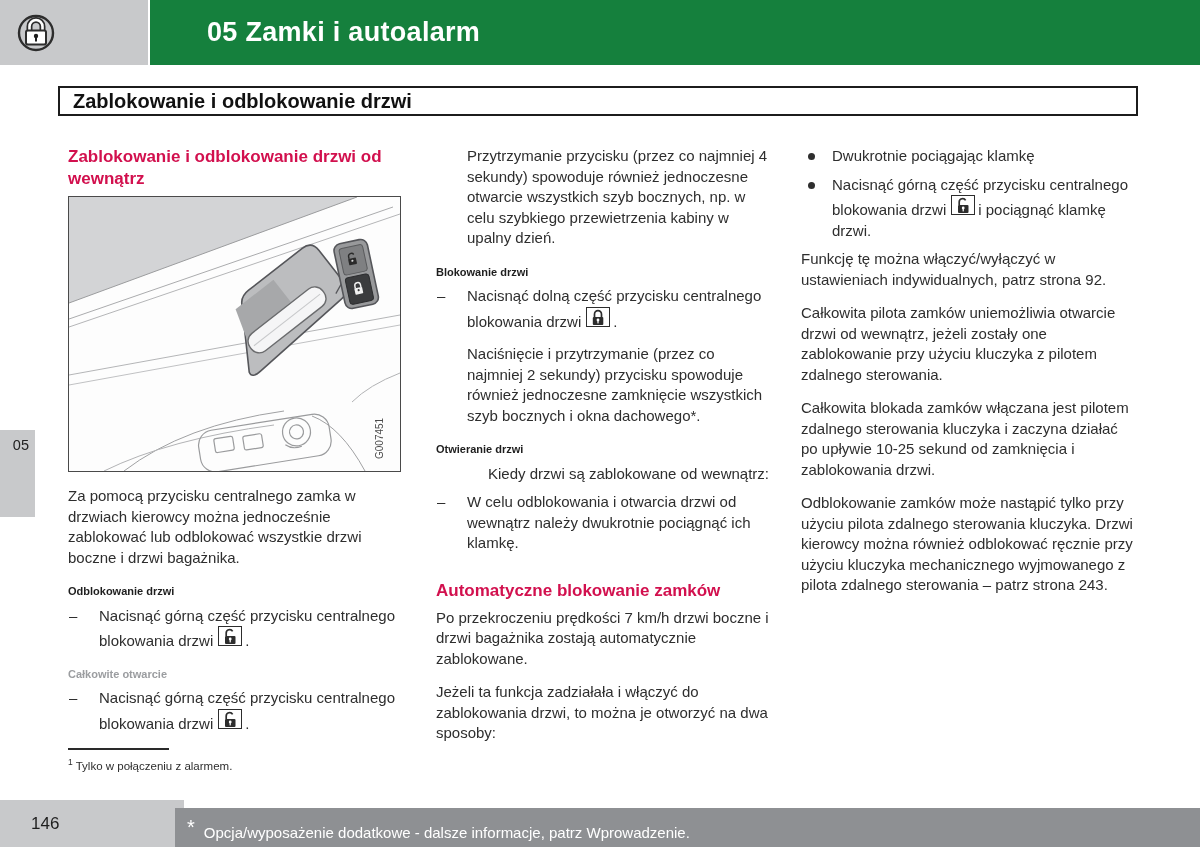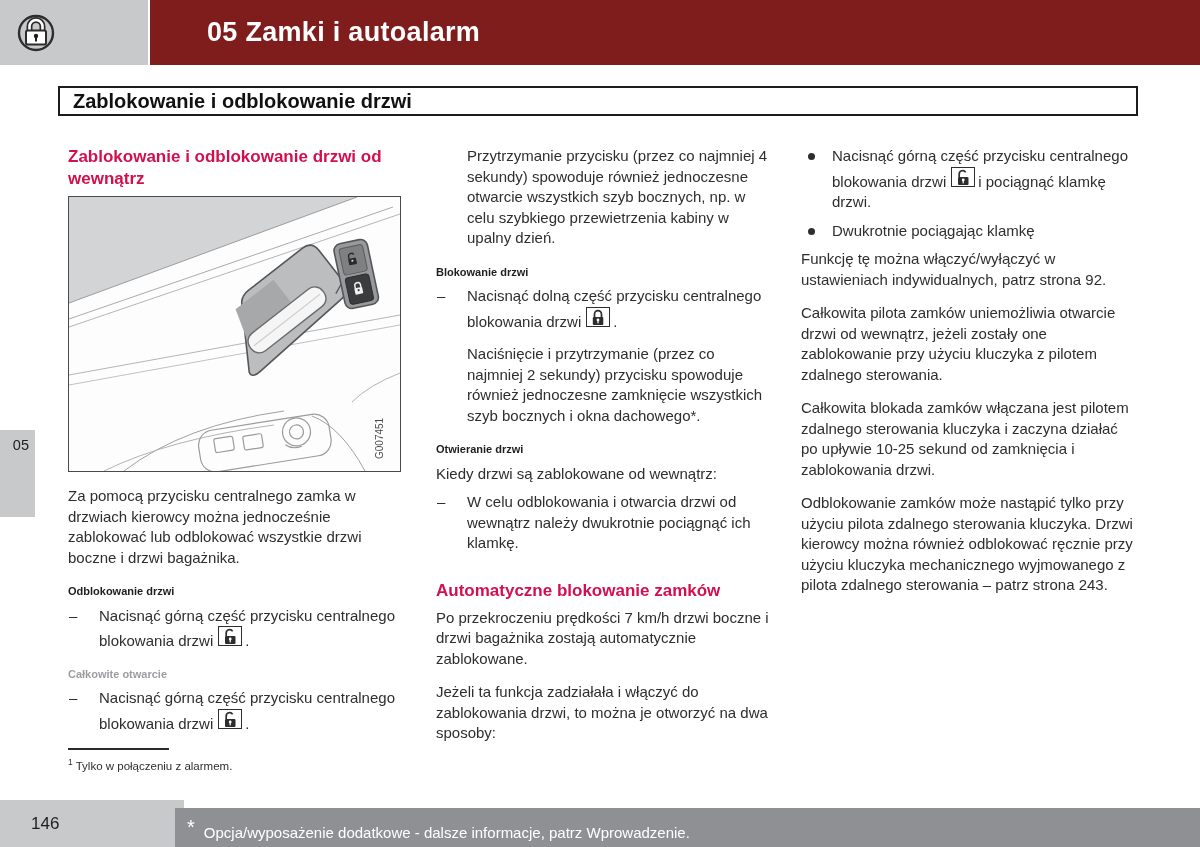--- a/index.html
+++ b/index.html
@@ -6,21 +6,21 @@
   .page {
     position:relative; width:1200px; height:847px; background:#ffffff;
     font-family:"Liberation Sans", sans-serif; color:#2e2e2e; overflow:hidden;
   }
   
   .header-left {
     position:absolute; left:0; top:0; width:148px; height:65px; background:#c8c9cb;
   }
   .header-left svg { position:absolute; left:16px; top:13px; }
   .header-bar {
-    position:absolute; left:150px; top:0; width:1050px; height:65px; background:#7f1d1d;
+    position:absolute; left:150px; top:0; width:1050px; height:65px; background:#15803d;
   }
   .chapter-title {
     position:absolute; left:57px; top:0; line-height:65px;
     color:#ffffff; font-size:27px; font-weight:bold; letter-spacing:0.3px;
   }
   
   .section-box {
     position:absolute; left:58px; top:86px; width:1080px; height:30px;
     border:2px solid #1c1c1c; box-sizing:border-box;
   }
@@ -30,21 +30,21 @@
   
   .col { position:absolute; top:146px; width:333px; font-size:15px; line-height:20.5px; }
   #col1 { left:68px; } #col2 { left:436px; } #col3 { left:801px; }
   .red-h { color:#d2104e; font-size:17px; font-weight:bold; line-height:22px; margin:0 0 6px 0; }
   .red-h.sec { margin-top:26px; }
   .red-h sup { font-size:11px; }
   h3.sub { font-size:11px; font-weight:bold; margin:12px 0 4px 0; color:#1e1e1e; }
   h3.sub.muted { color:#9b9da0; }
   p { margin:0 0 13px 0; }
   p.indent { padding-left:31px; }
-  p.tight { margin-bottom:8px; }
+  p.tight { margin-bottom:8px;text-align:right; }
   .li { position:relative; padding-left:31px; margin:0 0 12px 0; }
   .li .dash { position:absolute; left:1px; top:0; }
   .b-li { position:relative; padding-left:31px; margin:0 0 8px 0; }
   .b-li .dot { position:absolute; left:7px; top:7px; width:7px; height:7px; border-radius:50%; background:#2e2e2e; }
   .lockbox { display:inline-block; margin:0 3px 0 5px; }
   .lockbox svg { display:block; }
   .inl { display:inline; }
   
   .img-frame {
     width:333px; height:276px; border:1px solid #4a4a4a; box-sizing:border-box;
@@ -195,31 +195,31 @@
       <span class="dash">–</span><span class="inl">W celu odblokowania i otwarcia drzwi od wewnątrz należy dwukrotnie pociągnąć ich klamkę.</span>
     </div>
 
     <h2 class="red-h sec">Automatyczne blokowanie zamków</h2>
     <p>Po przekroczeniu prędkości 7 km/h drzwi boczne i drzwi bagażnika zostają automatycznie zablokowane.</p>
     <p>Jeżeli ta funkcja zadziałała i włączyć do zablokowania drzwi, to można je otworzyć na dwa sposoby:</p>
   </div>
 
   <div class="col" id="col3">
     <div class="b-li">
+      <span class="dot"></span><span class="inl">Dwukrotnie pociągając klamkę</span>
+    </div>
+    <div class="b-li">
       <span class="dot"></span><span class="inl">Nacisnąć górną część przycisku centralnego blokowania drzwi</span><span class="lockbox"><svg width="24" height="20" viewBox="0 0 24 20" style="vertical-align:-4px">
             <rect x="0.5" y="0.5" width="23" height="19" fill="#ffffff" stroke="#2d2d2d"></rect>
             <path d="M8.2 10 V7 a3.4 3.4 0 0 1 6.4 -1.6" fill="none" stroke="#2d2d2d" stroke-width="1.7"></path>
             <rect x="7" y="10" width="10.5" height="8" rx="1" fill="#2d2d2d"></rect>
             <circle cx="12.2" cy="13" r="1.4" fill="#ffffff"></circle>
             <rect x="11.6" y="13.6" width="1.2" height="2.8" fill="#ffffff"></rect>
           </svg></span><span class="inl">i pociągnąć klamkę drzwi.</span>
     </div>
-    <div class="b-li">
-      <span class="dot"></span><span class="inl">Dwukrotnie pociągając klamkę</span>
-    </div>
 
     <p>Funkcję tę można włączyć/wyłączyć w ustawieniach indywidualnych, patrz strona 92.</p>
 
     <p>Całkowita pilota zamków uniemożliwia otwarcie drzwi od wewnątrz, jeżeli zostały one zablokowanie przy użyciu kluczyka z pilotem zdalnego sterowania.</p>
     <p>Całkowita blokada zamków włączana jest pilotem zdalnego sterowania kluczyka i zaczyna działać po upływie 10-25 sekund od zamknięcia i zablokowania drzwi.</p>
     <p>Odblokowanie zamków może nastąpić tylko przy użyciu pilota zdalnego sterowania kluczyka. Drzwi kierowcy można również odblokować ręcznie przy użyciu kluczyka mechanicznego wyjmowanego z pilota zdalnego sterowania – patrz strona 243.</p>
   </div>
 
   <div class="side-tab">05</div>
 

